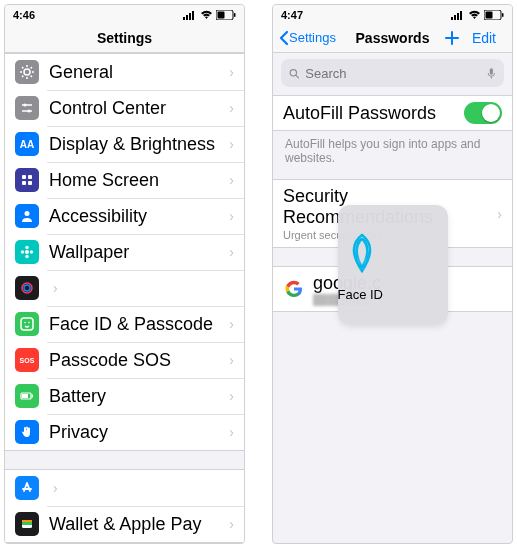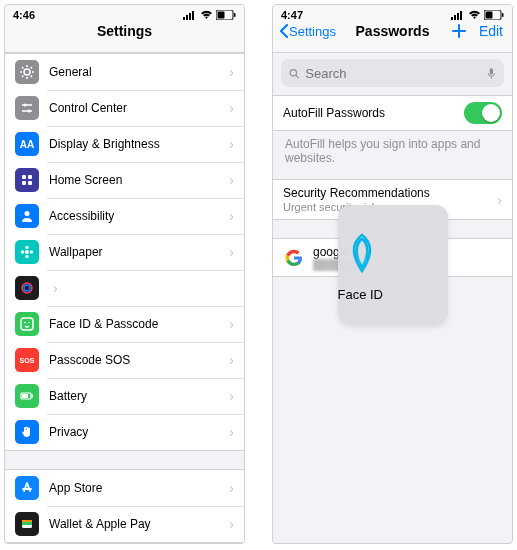--- a/index.html
+++ b/index.html
@@ -11,40 +11,40 @@
     font-size: 13px;
   }
 
   
   .status { height: 18px; display: flex; justify-content: space-between; align-items: center;
     padding: 2px 8px 0; font-size: 11px; font-weight: 600; background: #f8f8f8; }
   .status-right { display: flex; gap: 3px; align-items: center; }
   .status svg { display: block; }
 
   
-  .nav { height: 30px; display: flex; align-items: flex-start; justify-content: center; position: relative;
+  .nav { height: 30px; display: flex; align-items: center; justify-content: center; position: relative;
     background: #f8f8f8; border-bottom: 1px solid #d1d1d6; }
   .nav-title { font-weight: 600; font-size: 14px; }
   .nav-left { position: absolute; left: 6px; display: flex; align-items: center; color: #007aff; font-size: 13px; }
-  .nav-right { position: absolute; right: 9px; display: flex; align-items: center; gap: 12px; color: #007aff; font-size: 14px; }
+  .nav-right { position: absolute; right: 16px; display: flex; align-items: center; gap: 12px; color: #007aff; font-size: 14px; }
 
   
   .searchbar { margin: 6px 8px 8px; background: #e4e4ea; border-radius: 8px; height: 28px;
     display: flex; align-items: center; padding: 0 8px; color: #8e8e93; gap: 6px; }
   .searchbar input { flex: 1; border: none; background: transparent; font-size: 13px; outline: none; }
 
   
   .scroll { flex: 1; overflow-y: auto; }
   .group { background: #fff; border-top: 1px solid #d1d1d6; border-bottom: 1px solid #d1d1d6; margin-bottom: 18px; }
   .row { display: flex; align-items: center; padding: 6px 10px 6px 10px; min-height: 34px; position: relative; }
   .row + .row::before { content: ""; position: absolute; top: 0; left: 42px; right: 0; height: 1px; background: #e0e0e5; }
   .icon { width: 24px; height: 24px; border-radius: 5px; margin-right: 10px; display: flex;
     align-items: center; justify-content: center; flex-shrink: 0; }
   .icon svg { width: 16px; height: 16px; }
-  .row-label { flex: 1; font-size: 12px; color: #000; }
+  .row-label { flex: 1; font-size: 18px; color: #000; }
   .row-sub { font-size: 11px; color: #8e8e93; margin-top: 1px; }
   .row-text { flex: 1; display: flex; flex-direction: column; }
   .chev { color: #c7c7cc; font-size: 14px; margin-left: 4px; }
   .footer-note { font-size: 12px; color: #8e8e93; padding: 4px 12px 0; margin-top: -16px; margin-bottom: 14px; }
 
   
   .toggle { width: 38px; height: 22px; border-radius: 11px; background: #34c759; position: relative; }
   .toggle::after { content: ""; position: absolute; right: 2px; top: 2px; width: 18px; height: 18px;
     border-radius: 50%; background: #fff; box-shadow: 0 1px 2px rgba(0,0,0,.3); }
 
@@ -208,21 +208,20 @@
             <span class="chev">›</span>
           </div>
         </div>
         <div class="group">
           <div class="row" style="position: relative;">
             <span class="icon" style="background: rgb(10, 132, 255);">
               <svg viewBox="0 0 16 16">
                 <path d="M8 3 L5 11 M8 3 L11 11 M4 9 H12" stroke="#fff" stroke-width="1.8" stroke-linecap="round"></path>
               </svg>
             </span>
-            <span class="row-label">App Store</span>
             <span class="chev">›</span>
           </div>
           <div class="row" style="position: relative;">
             <span class="icon" style="background: rgb(28, 28, 30);">
               <svg viewBox="0 0 16 16">
                 <rect x="3" y="4" width="10" height="8" rx="1.5" fill="#fff"></rect>
                 <rect x="3" y="4" width="10" height="3" fill="#ff9500"></rect>
                 <rect x="3" y="6" width="10" height="3" fill="#34c759"></rect>
               </svg>
             </span>

